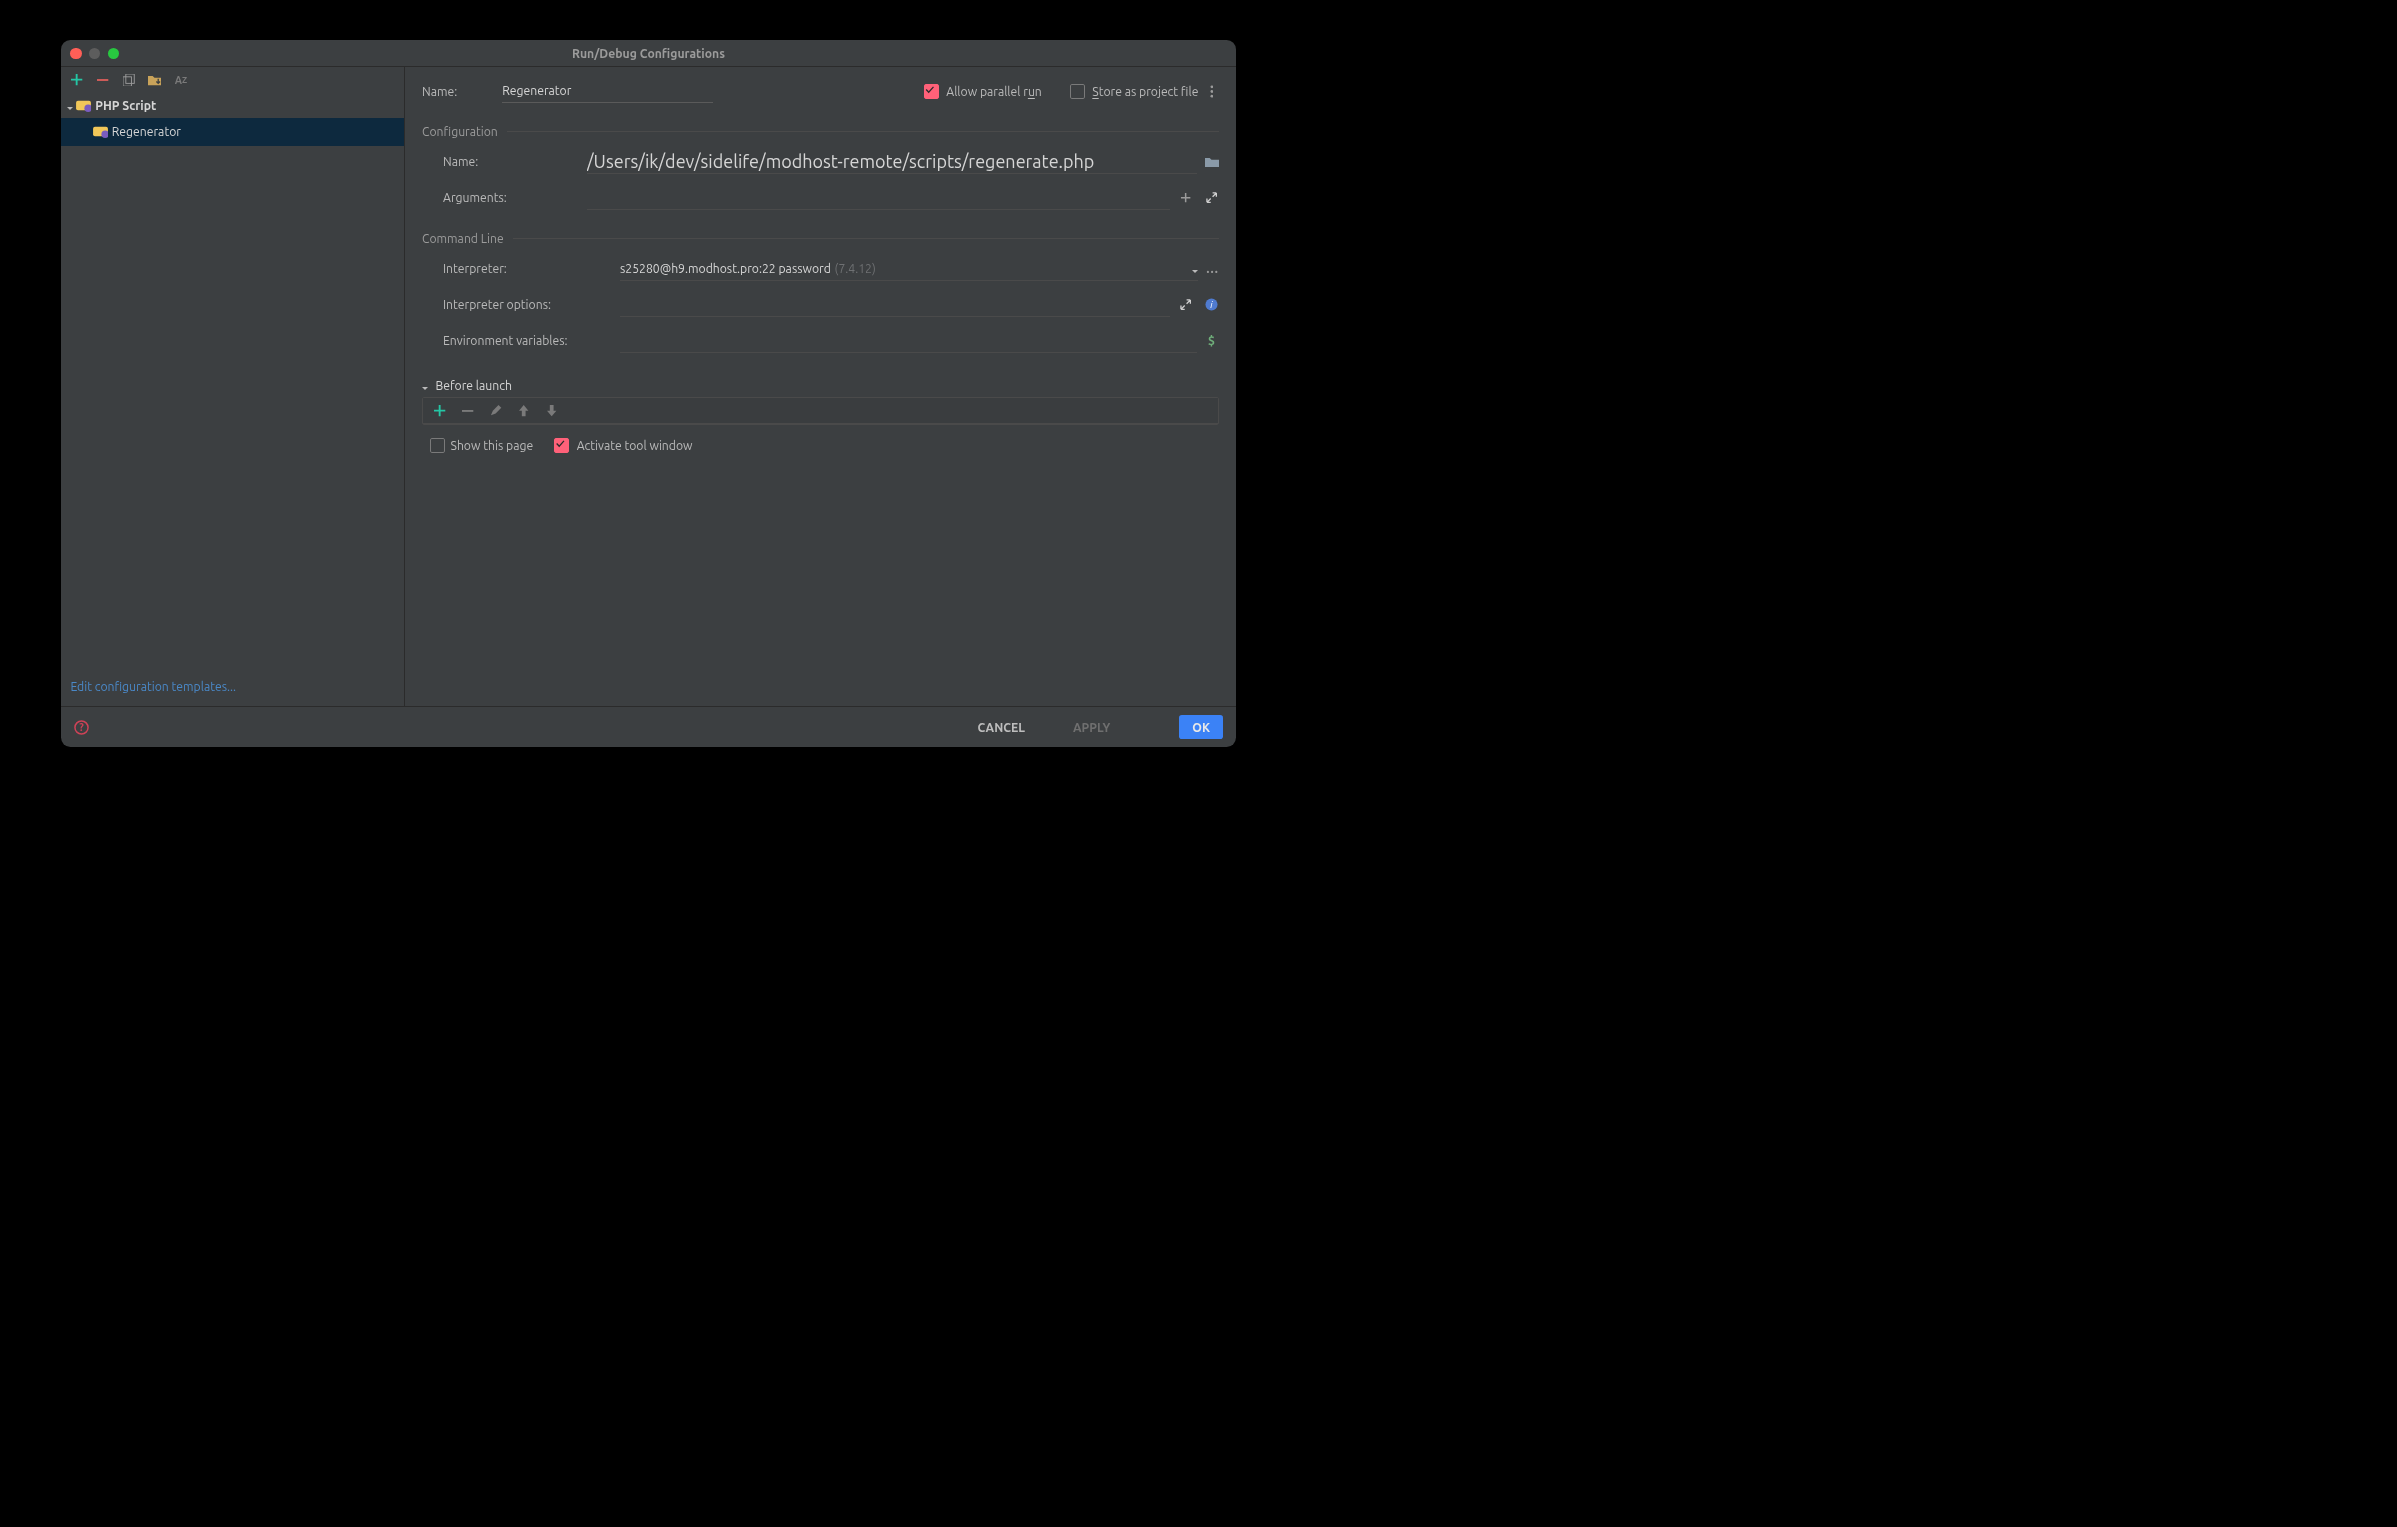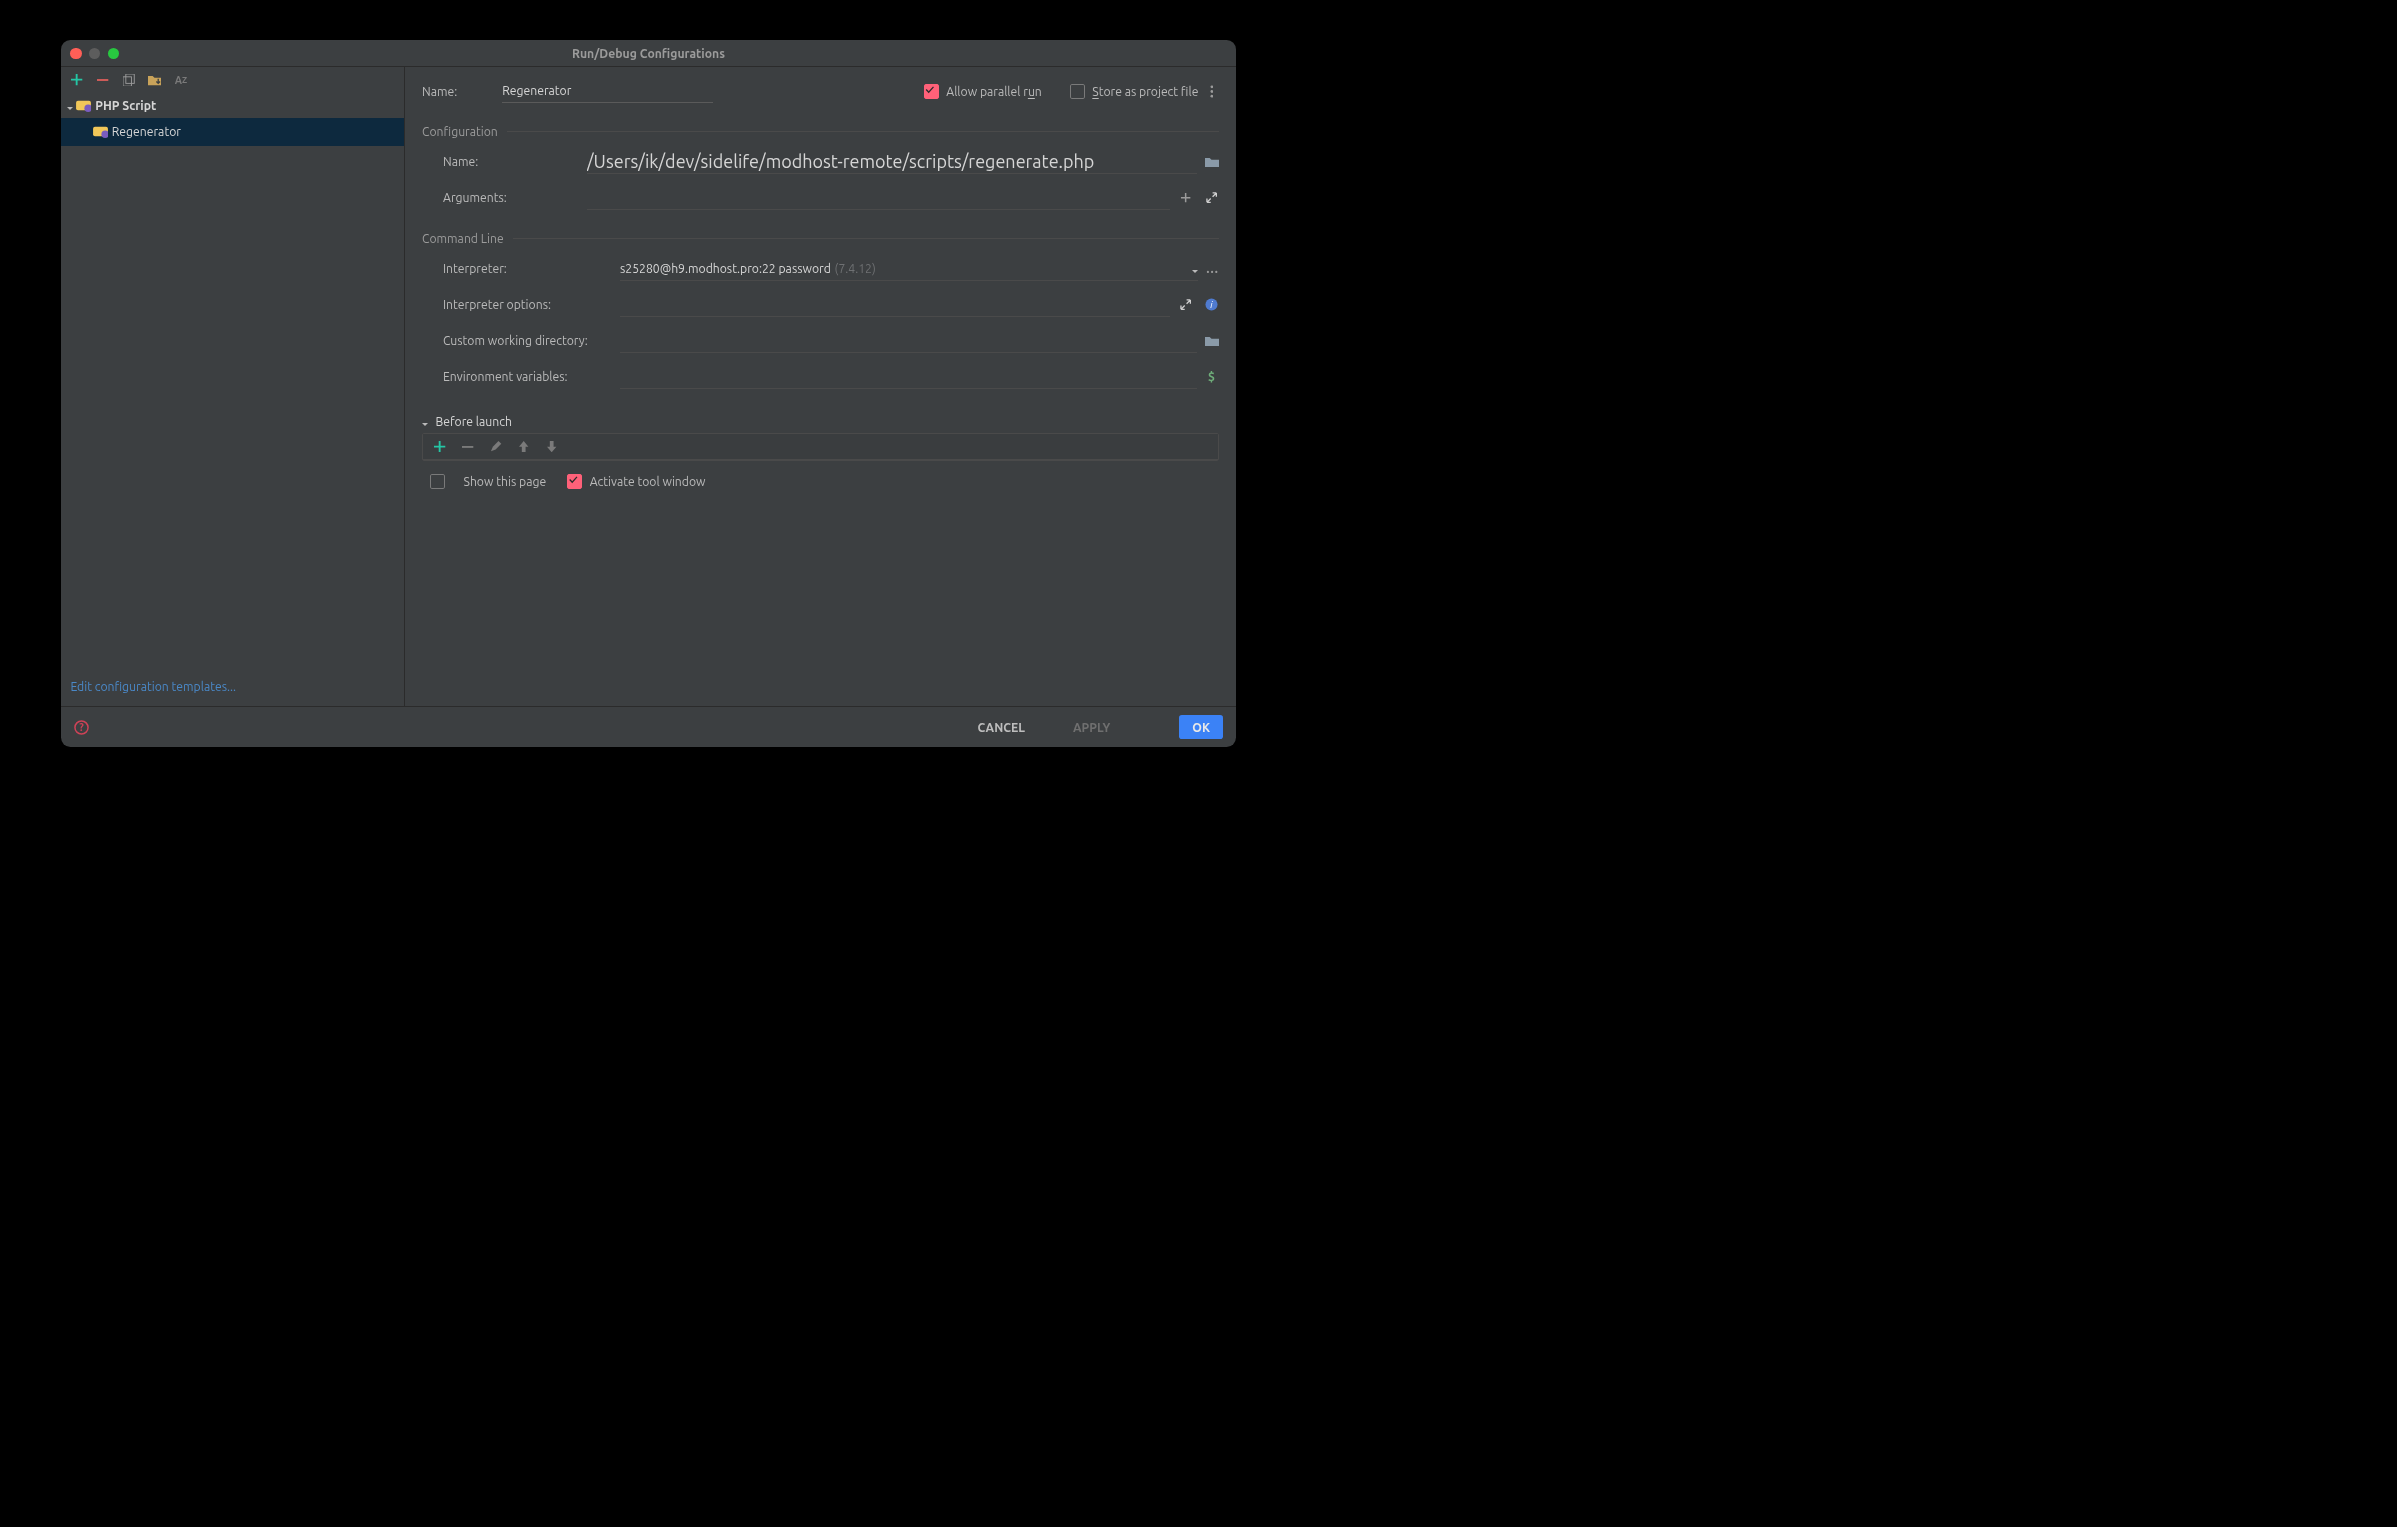--- a/index.html
+++ b/index.html
@@ -217,33 +217,20 @@
             </span>
           <span class="icon">
               <svg width="13" height="13" viewBox="0 0 14 14" style="font-size:13px">
                 <circle cx="7" cy="7" r="6.5" fill="#4f7bd0"></circle>
                 <text x="7" y="11" text-anchor="middle" font-size="10" fill="#fff" font-family="serif" font-style="italic">i</text>
               </svg>
             </span>
         </div>
       </div>
 
-      <div class="field-row">
-        <div class="field-label wide">Custom working directory:</div>
-        <div class="field-val">
-            <input value="" style="">
-          </div>
-        <div class="trail-icons">
-          <span class="icon">
-              <svg width="14" height="11.3" viewBox="0 0 15 12">
-                <path d="M0 2h5l2 2h8v8H0z" fill="#8a9aa8"></path>
-              </svg>
-            </span>
-        </div>
-      </div>
 
       <div class="field-row">
         <div class="field-label wide">Environment variables:</div>
         <div class="field-val">
             <input value="" style="">
           </div>
         <div class="trail-icons">
           <span class="icon" style="color:#6fae7a;font-weight:600">$</span>
         </div>
       </div>
@@ -277,21 +264,21 @@
             </span>
           <span class="icon">
               <svg width="9.4" height="11.3" viewBox="0 0 10 12">
                 <path d="M5 12l5-6H7V0H3v6H0z" fill="#7a7a7a"></path>
               </svg>
             </span>
         </div>
       </div>
 
       <div class="bottom-checks">
-        <label class="row" style="gap:19px">
+        <label class="row" style="gap:6px">
           <input type="checkbox" class="chk" style="">
           <span>Show this page</span>
         </label>
         <label class="row" style="gap:7.5px">
           <input type="checkbox" class="chk" checked="" style="">
           <span>Activate tool window</span>
         </label>
       </div>
 
     </div>

